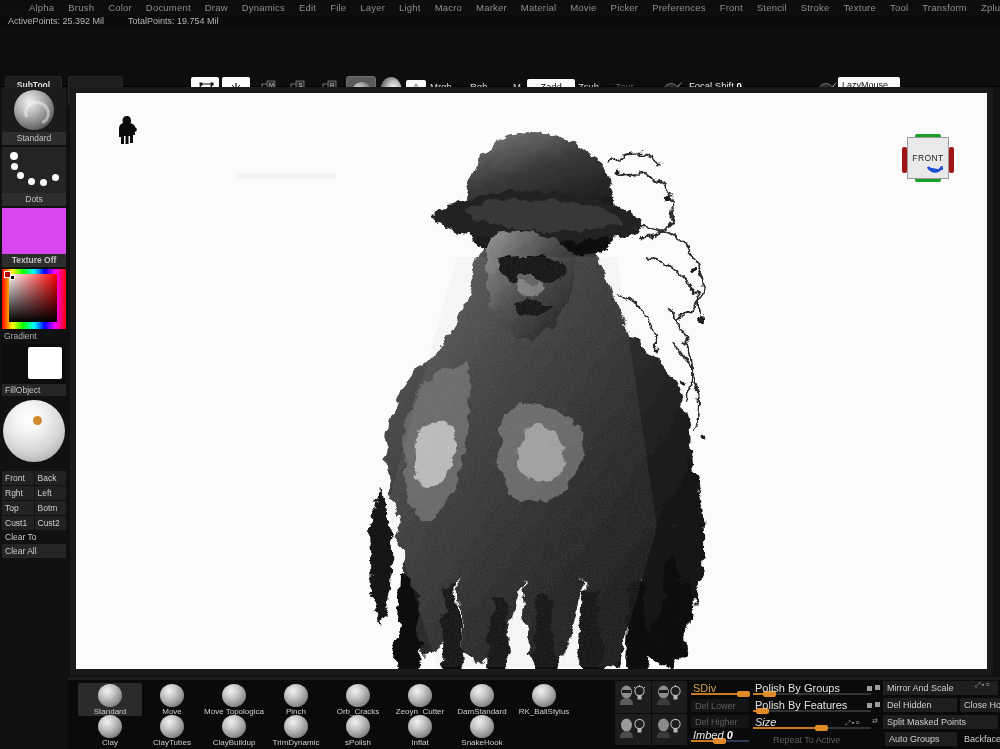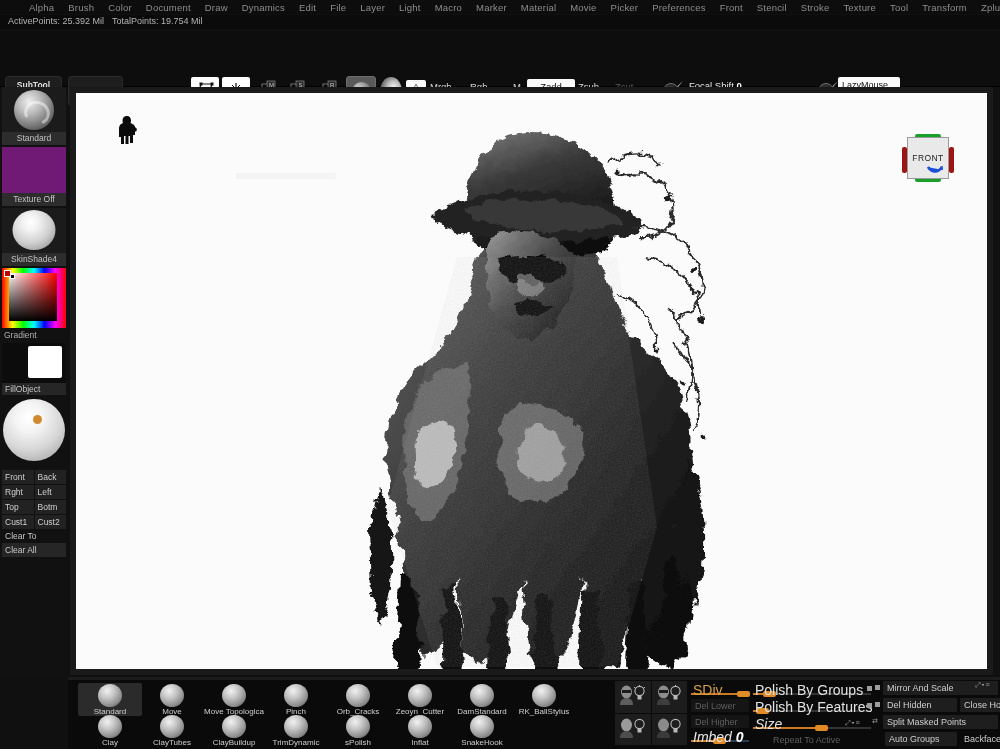--- a/index.html
+++ b/index.html
@@ -20,21 +20,21 @@
   .menubar .mi{
     font-size:9.5px;color:#8d8d8d;padding:0 7px;letter-spacing:.2px;cursor:default;white-space:nowrap;
   }
 
   
   .statsrow{
     position:absolute;left:0;top:15px;width:1000px;height:14px;background:#0b0b0b;
   }
   .statsrow span{position:absolute;font-size:9px;color:#b4b4b4;top:1px;}
   .stat-active{left:8px;}
-  .stat-total{left:112px;}
+  .stat-total{left:128px;}
 
   
   .toolbar{
     position:absolute;left:0;top:31px;width:1000px;height:56px;background:#0d0d0d;
     border-bottom:1px solid #000;
   }
   .tb-btn{
     position:absolute;background:#1e1e1e;border:1px solid #2a2a2a;border-radius:3px;
     color:#cfcfcf;font-size:9px;display:flex;align-items:center;justify-content:center;
     text-align:center;line-height:1.15;cursor:pointer;
@@ -129,21 +129,21 @@
     position:absolute;left:50%;top:3px;transform:translateX(-50%);width:40px;height:40px;border-radius:50%;
     background:radial-gradient(circle at 38% 30%, #efefef 0%, #bdbdbd 30%, #7d7d7d 62%, #2e2e2e 100%);
   }
   .tile-standard .thumb:after{
     content:"";position:absolute;left:10px;top:11px;width:20px;height:18px;border-radius:50%;
     border:3px solid rgba(255,255,255,.45);border-bottom-color:transparent;transform:rotate(20deg);
   }
   .tile-dots{height:59px;background:#242424;}
   .tile-dots .d{position:absolute;background:#fff;border-radius:50%;}
   .tile-alpha{height:59px;background:#343434;}
-  .tile-texture{height:59px;background:#701a75;}
+  .tile-texture{height:59px;background:#d946ef;font-weight:bold;}
   .tile-skin{height:58px;background:#1b1b1b;}
   .tile-skin .thumb{
     position:absolute;left:50%;top:2px;transform:translateX(-50%);width:43px;height:40px;border-radius:50%;
     background:radial-gradient(circle at 42% 32%, #ffffff 0%, #f2f2f2 22%, #cfcfcf 55%, #9a9a9a 85%, #7c7c7c 100%);
   }
 
   .gradbox{position:relative;width:64px;height:60px;margin:0 auto;}
   .gradbox .hue{
     position:absolute;inset:0;
     background:linear-gradient(to right,#f00,#ff0,#0f0,#0ff,#00f,#f0f,#f00);
@@ -225,21 +225,21 @@
   .qbulb{position:absolute;right:5px;top:4px;width:13px;height:16px;}
 
   .colb{position:absolute;background:#1e1e1e;color:#cfcfcf;font-size:9px;cursor:pointer;
     display:flex;align-items:center;padding-left:4px;border-radius:1px;}
   .colb.dim{color:#5f5f5f;background:#151515;}
 
   .bslider{position:absolute;height:13px;cursor:pointer;}
   .bslider .trk{position:absolute;left:0;right:0;top:10px;height:2px;background:#333;}
   .bslider .fil{position:absolute;left:0;top:10px;height:2px;background:#c97a22;}
   .bslider .kn{position:absolute;top:8px;width:13px;height:6px;background:#e08a28;border-radius:2px;}
-  .bslider .cp{position:absolute;left:2px;top:-1px;font-size:14px;color:#d6a14a;white-space:nowrap;}
+  .bslider .cp{position:absolute;left:2px;top:-1px;font-size:11px;color:#d6a14a;white-space:nowrap;}
   .bslider .cp b{color:#fff;}
 
   .sqdot{position:absolute;width:5px;height:5px;background:#9c9c9c;}
   .tinyicon{position:absolute;font-size:7px;color:#9a9a9a;letter-spacing:1px;}
   .closeglyph{position:absolute;right:3px;top:2px;font-size:8px;color:#8a8a8a;cursor:pointer;}
 </style>
 </head>
 <body>
 
 <div class="app">
@@ -419,30 +419,35 @@
     </div>
   </div>
 
   <div class="leftpanel">
 
     <div class="lp-tile tile-standard">
       <div class="thumb"></div>
       <div class="cap">Standard</div>
     </div>
 
+    <div class="lp-tile tile-dots">
+      <div class="d" style="left:8px;top:5px;width:8px;height:8px;"></div>
+      <div class="d" style="left:9px;top:16px;width:7px;height:7px;"></div>
+      <div class="d" style="left:15px;top:25px;width:7px;height:7px;"></div>
+      <div class="d" style="left:26px;top:31px;width:7px;height:7px;"></div>
+      <div class="d" style="left:38px;top:32px;width:7px;height:7px;"></div>
+      <div class="d" style="left:50px;top:27px;width:7px;height:7px;"></div>
+      <div class="cap">Dots</div>
+    </div>
 
 
     <div class="lp-tile tile-texture">
       <div class="cap">Texture Off</div>
     </div>
 
-    <div class="lp-tile tile-skin">
-      <div class="thumb"></div>
-      <div class="cap">SkinShade4</div>
-    </div>
 
     <div class="gradbox">
       <div class="hue"></div>
       <div class="sq"></div>
       <div class="mk"></div>
       <div class="mk2"></div>
     </div>
     <div class="lp-label">Gradient</div>
 
     <div class="fillrow">

